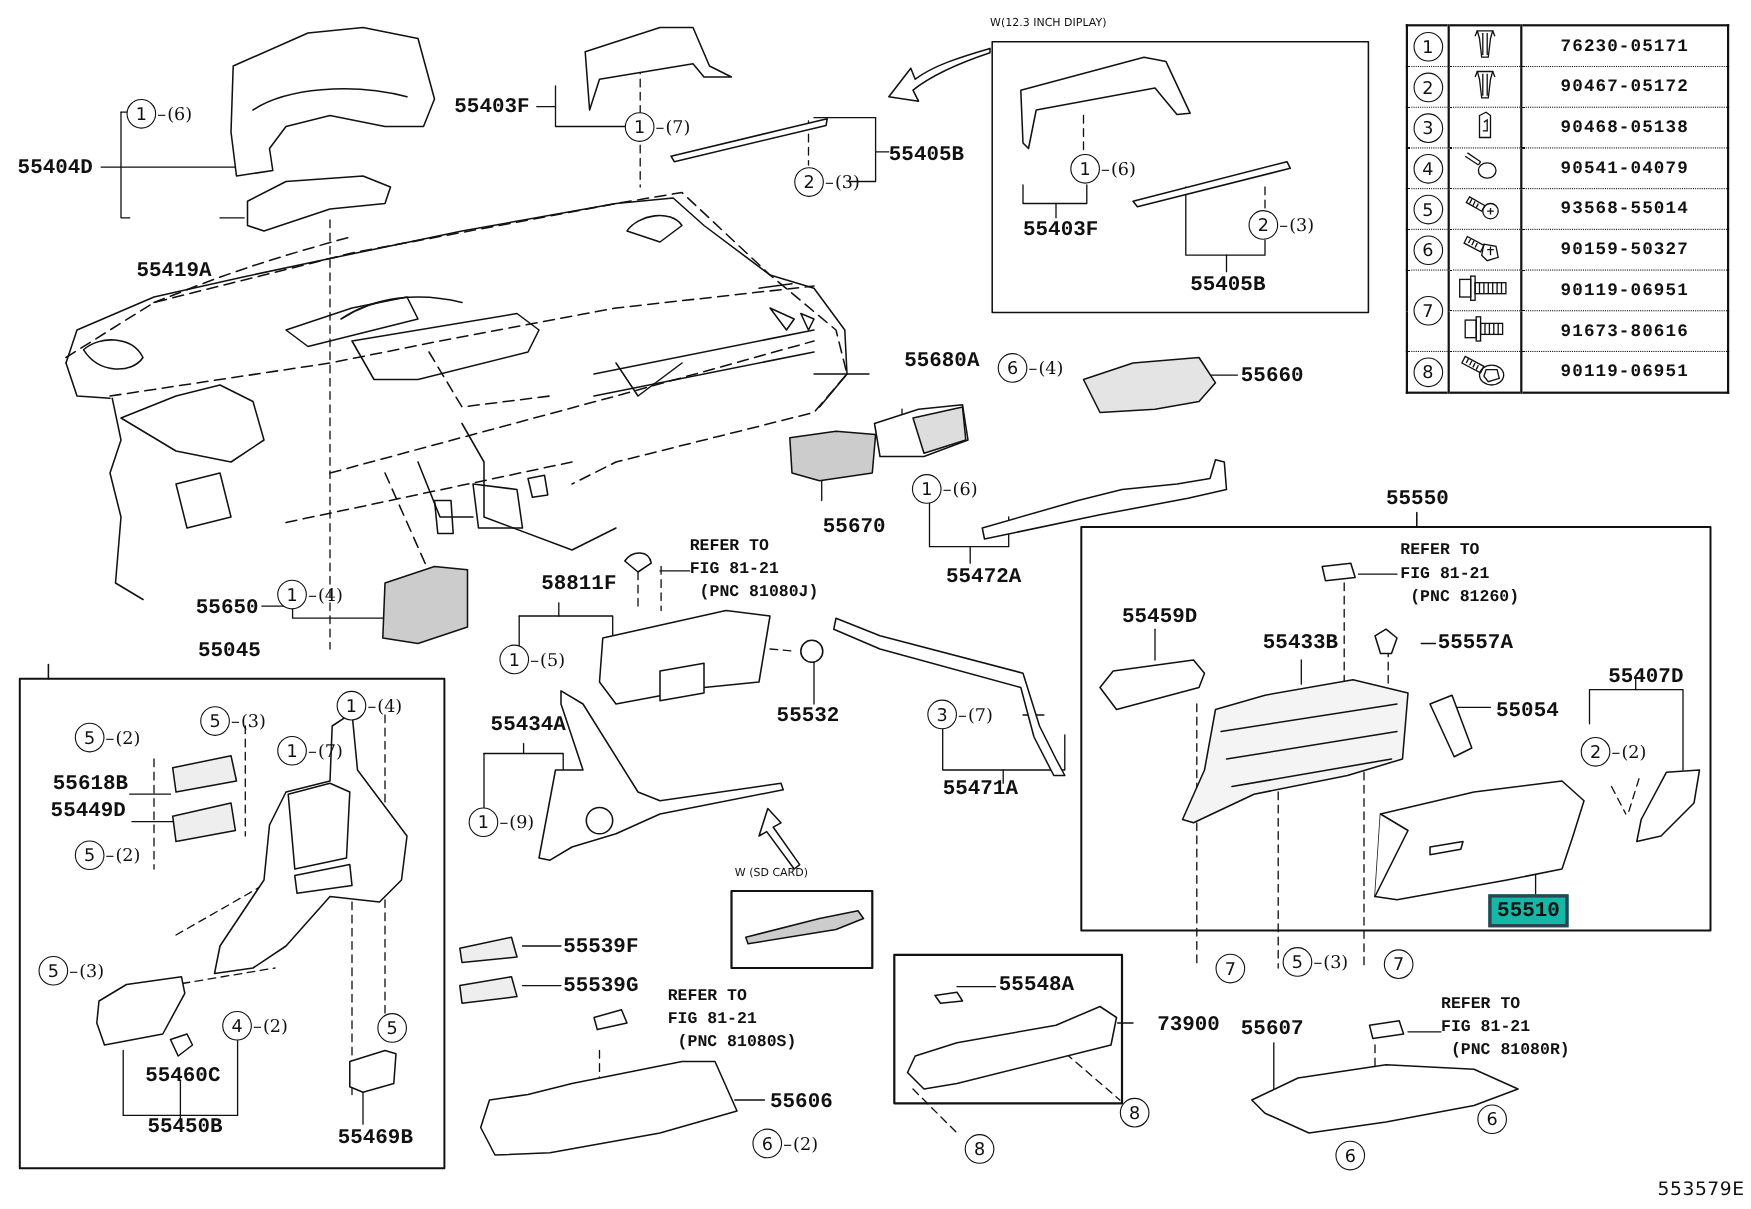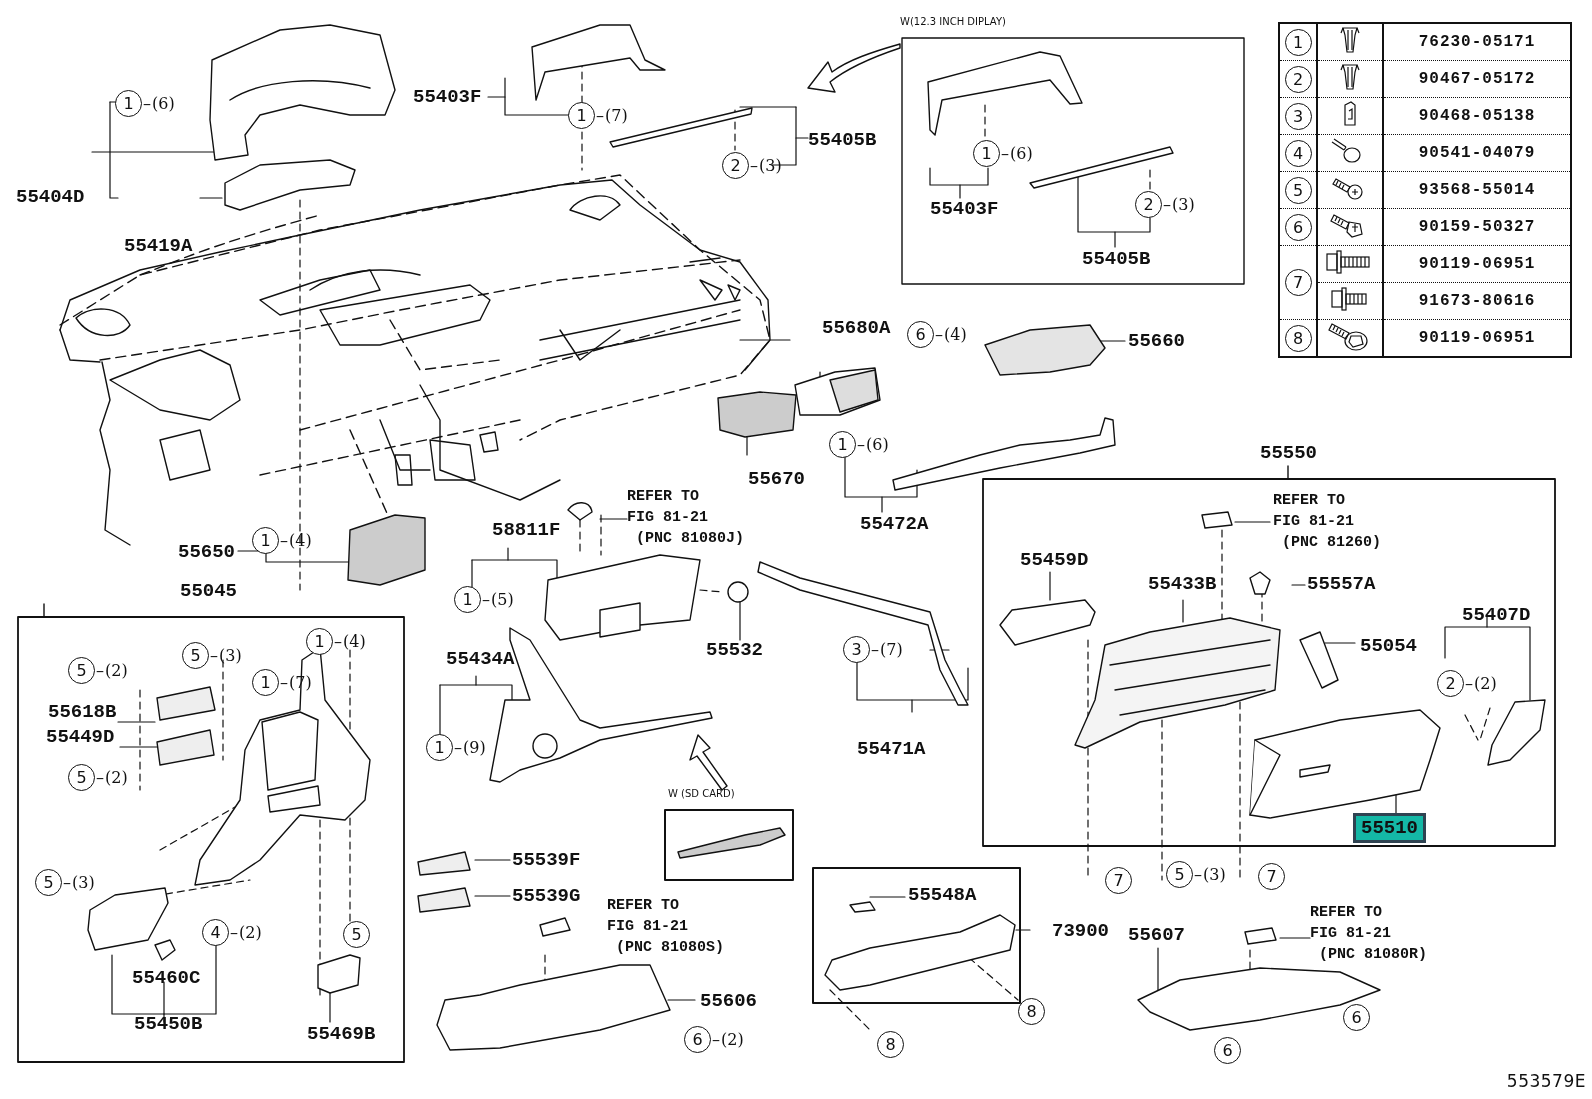--- a/index.html
+++ b/index.html
@@ -237,36 +237,36 @@
     <path d="M1300 770 L1330 765 L1328 772 L1300 777 Z"></path>
 
     <path d="M1515 702 L1545 700 L1540 730 L1510 760 L1488 765 L1492 745 Z"></path>
   </g>
 
 </svg>
 
 <div class="cap" style="left:900px; top:17px;">W(12.3 INCH DIPLAY)</div>
 <div class="cap" style="left:668px; top:789px;">W (SD CARD)</div>
 
-<div class="pn" style="left:16px; top:143px;margin-top:45px;">55404D</div>
+<div class="pn" style="left:16px; top:143px;">55404D</div>
 <div class="pn" style="left:124px; top:189px;margin-top:48px;">55419A</div>
 <div class="pn" style="left:413px; top:88px;">55403F</div>
 <div class="pn" style="left:808px; top:131px;">55405B</div>
 <div class="pn" style="left:930px; top:200px;">55403F</div>
 <div class="pn" style="left:1082px; top:250px;">55405B</div>
 <div class="pn" style="left:822px; top:319px;">55680A</div>
 <div class="pn" style="left:1128px; top:332px;">55660</div>
 <div class="pn" style="left:748px; top:470px;">55670</div>
 <div class="pn" style="left:860px; top:515px;">55472A</div>
 <div class="pn" style="left:178px; top:543px;">55650</div>
 <div class="pn" style="left:492px; top:521px;">58811F</div>
 <div class="pn" style="left:706px; top:641px;">55532</div>
 <div class="pn" style="left:180px; top:582px;">55045</div>
 <div class="pn" style="left:446px; top:650px;">55434A</div>
-<div class="pn" style="left:857px; top:740px;text-align:right;">55471A</div>
+<div class="pn" style="left:857px; top:708px;text-align:right;">55471A</div>
 <div class="pn" style="left:48px; top:703px;">55618B</div>
 <div class="pn" style="left:46px; top:728px;">55449D</div>
 <div class="pn" style="left:132px; top:969px;text-align:right;">55460C</div>
 <div class="pn" style="left:134px; top:1015px;">55450B</div>
 <div class="pn" style="left:307px; top:1025px;">55469B</div>
 <div class="pn" style="left:512px; top:851px;">55539F</div>
 <div class="pn" style="left:512px; top:887px;">55539G</div>
 <div class="pn" style="left:700px; top:992px;">55606</div>
 <div class="pn" style="left:908px; top:886px;">55548A</div>
 <div class="pn" style="left:1052px; top:922px;">73900</div>

